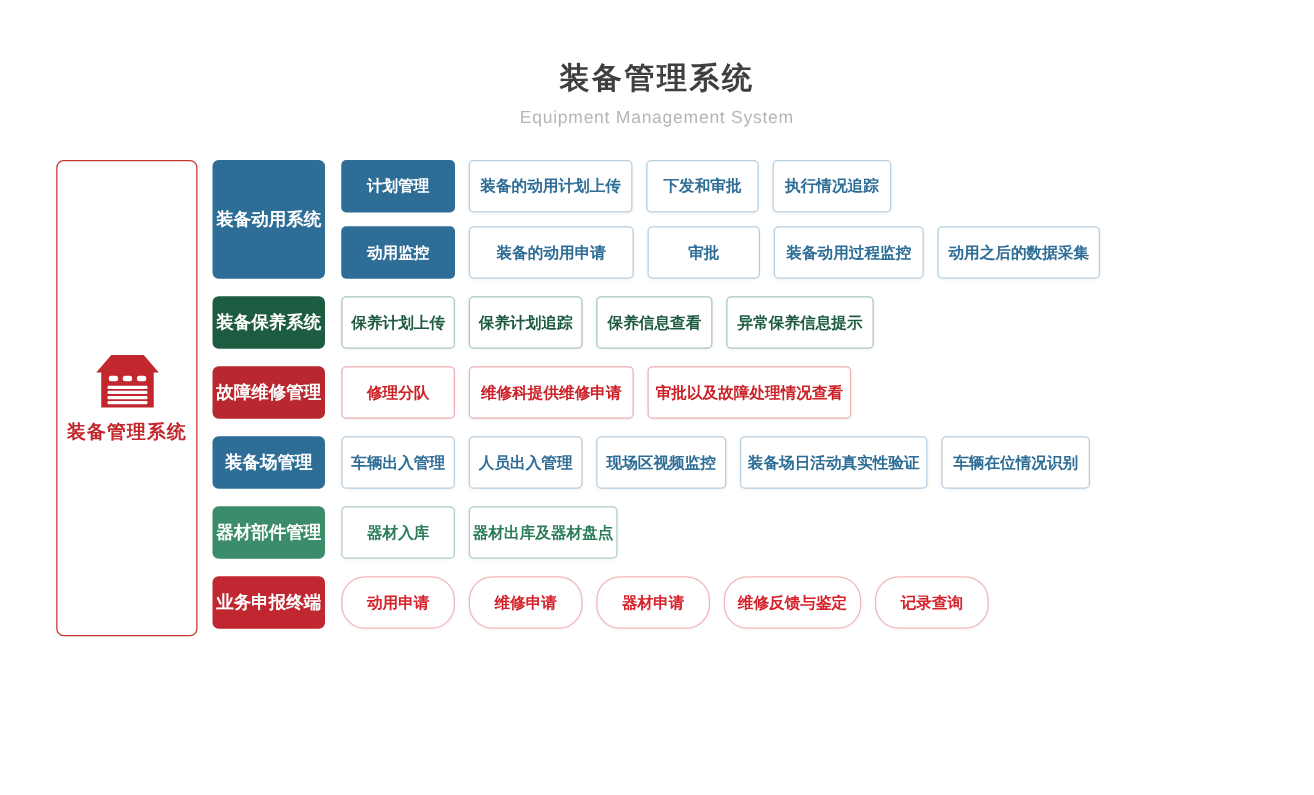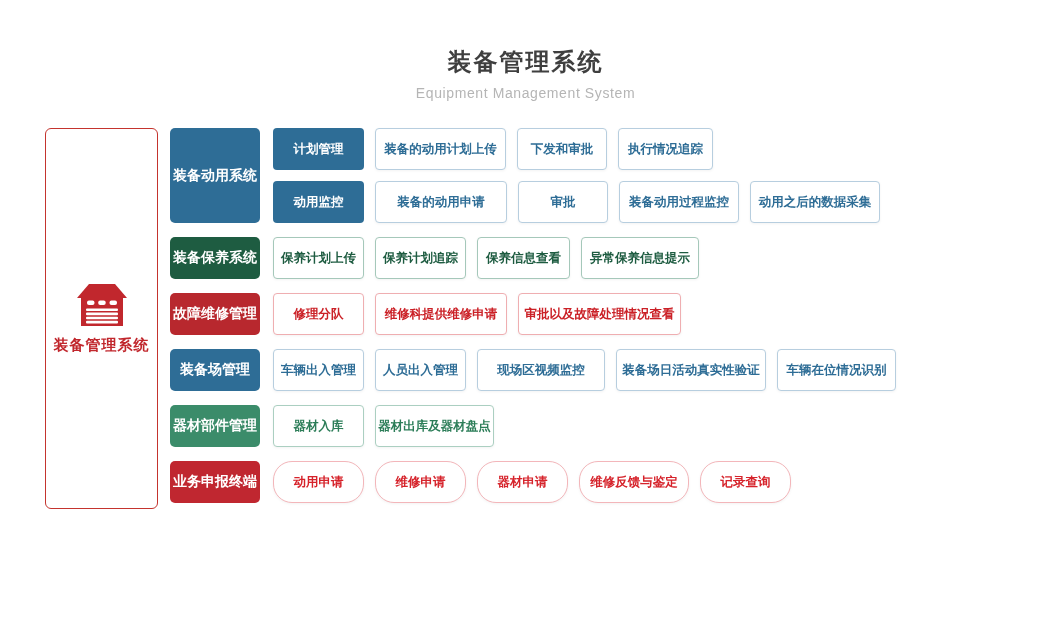--- a/index.html
+++ b/index.html
@@ -140,21 +140,21 @@
           </div>
         </div>
       </div>
 
       <div class="section">
         <div class="cat f-blue">装备场管理</div>
         <div class="rows">
           <div class="row">
             <div class="box outlined o-blue" style="width:91px">车辆出入管理</div>
             <div class="box outlined o-blue" style="width:91px">人员出入管理</div>
-            <div class="box outlined o-blue" style="width:128px">现场区视频监控</div>
+            <div class="box outlined o-blue" style="width:104px">现场区视频监控</div>
             <div class="box outlined o-blue" style="width:150px">装备场日活动真实性验证</div>
             <div class="box outlined o-blue" style="width:119px">车辆在位情况识别</div>
           </div>
         </div>
       </div>
 
       <div class="section">
         <div class="cat f-green">器材部件管理</div>
         <div class="rows">
           <div class="row">

